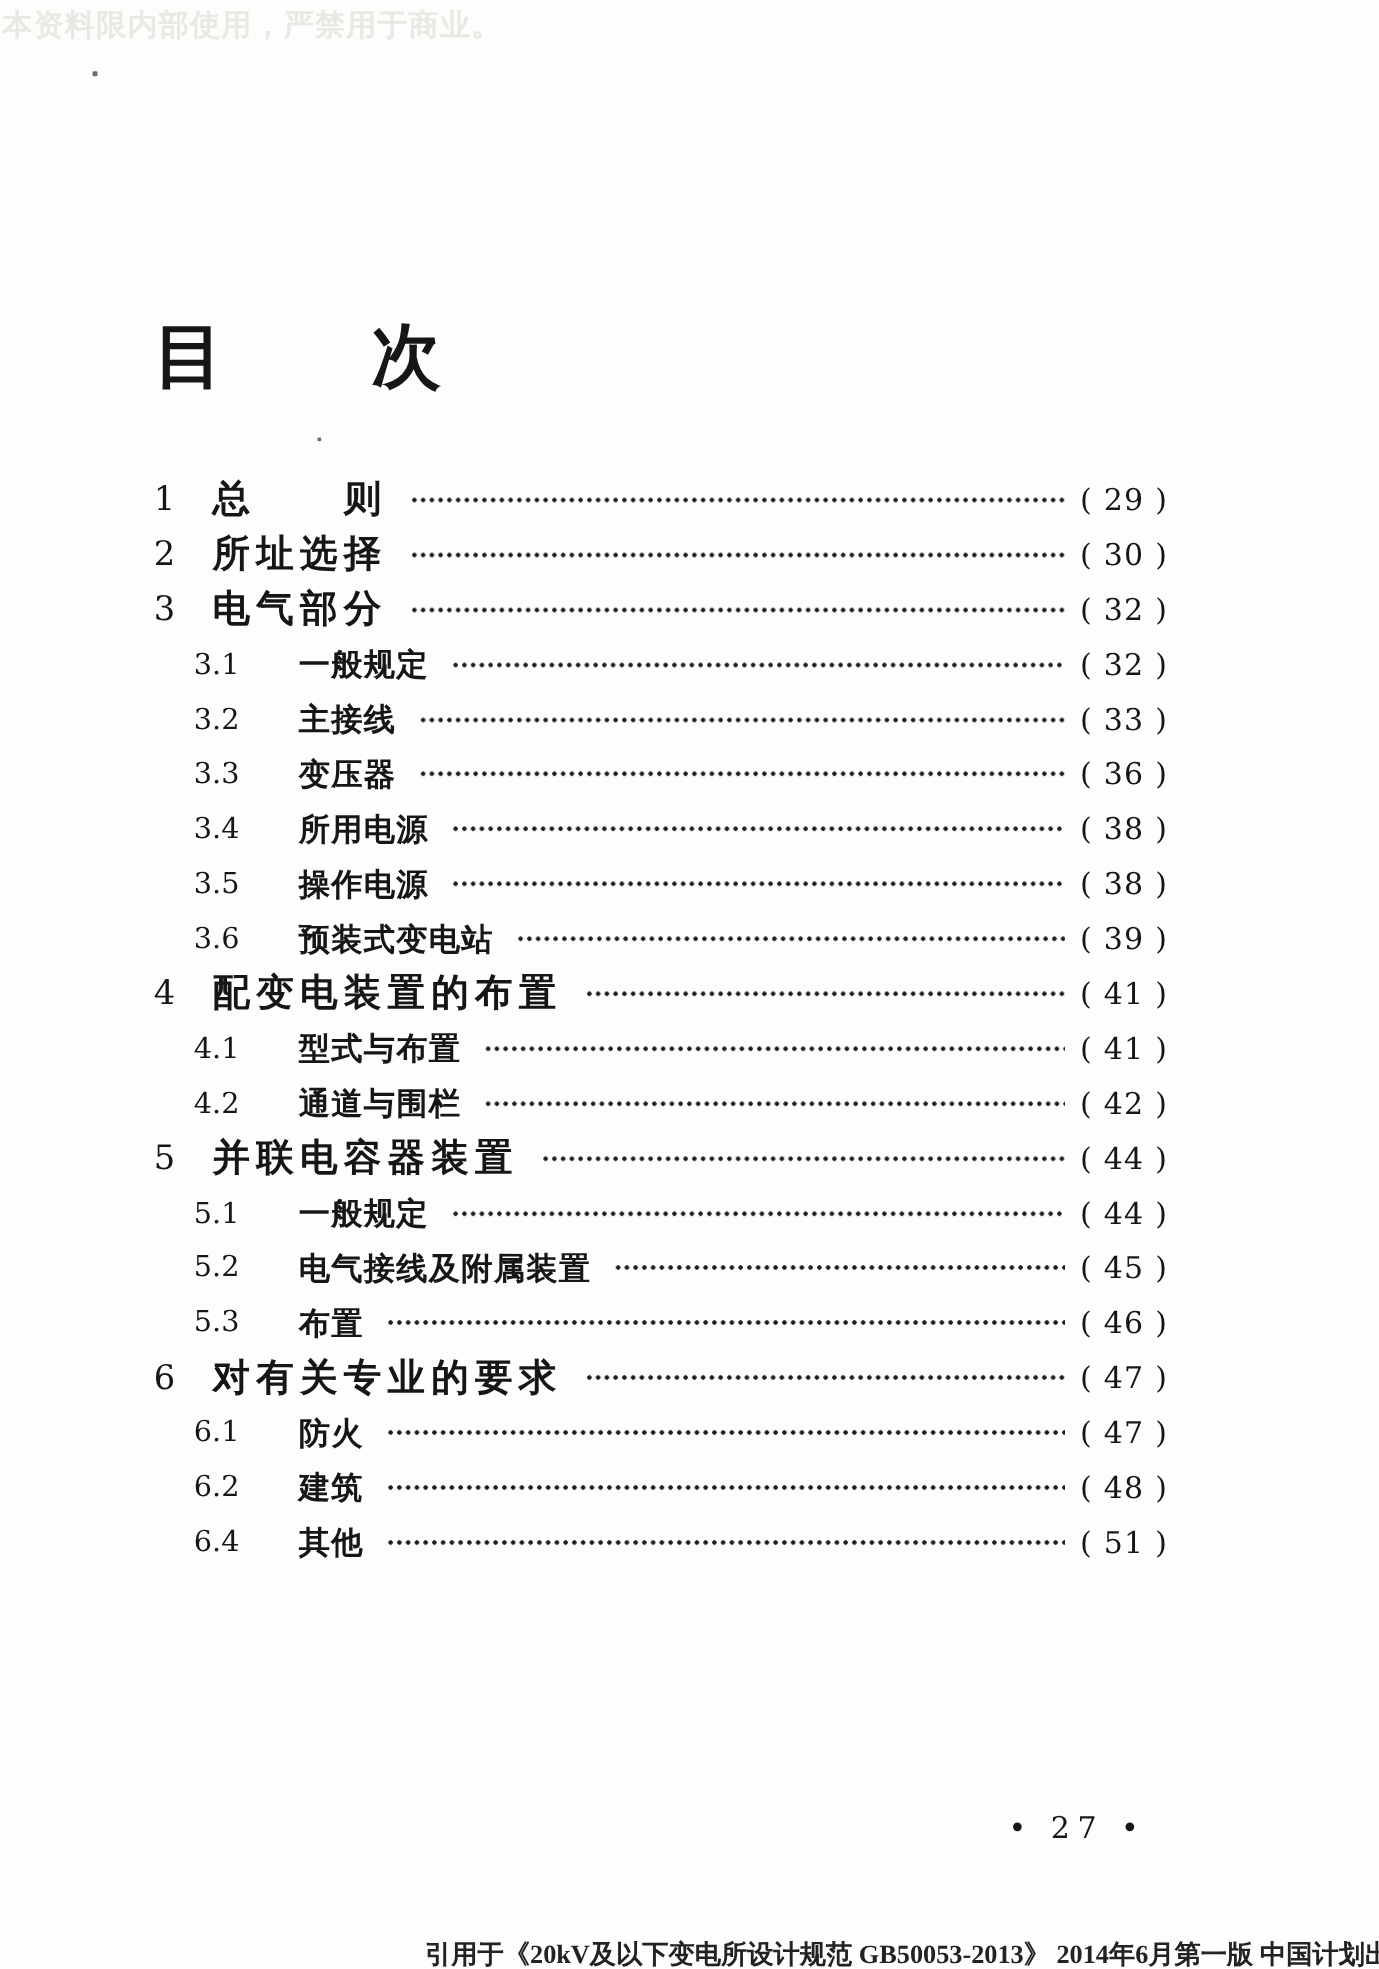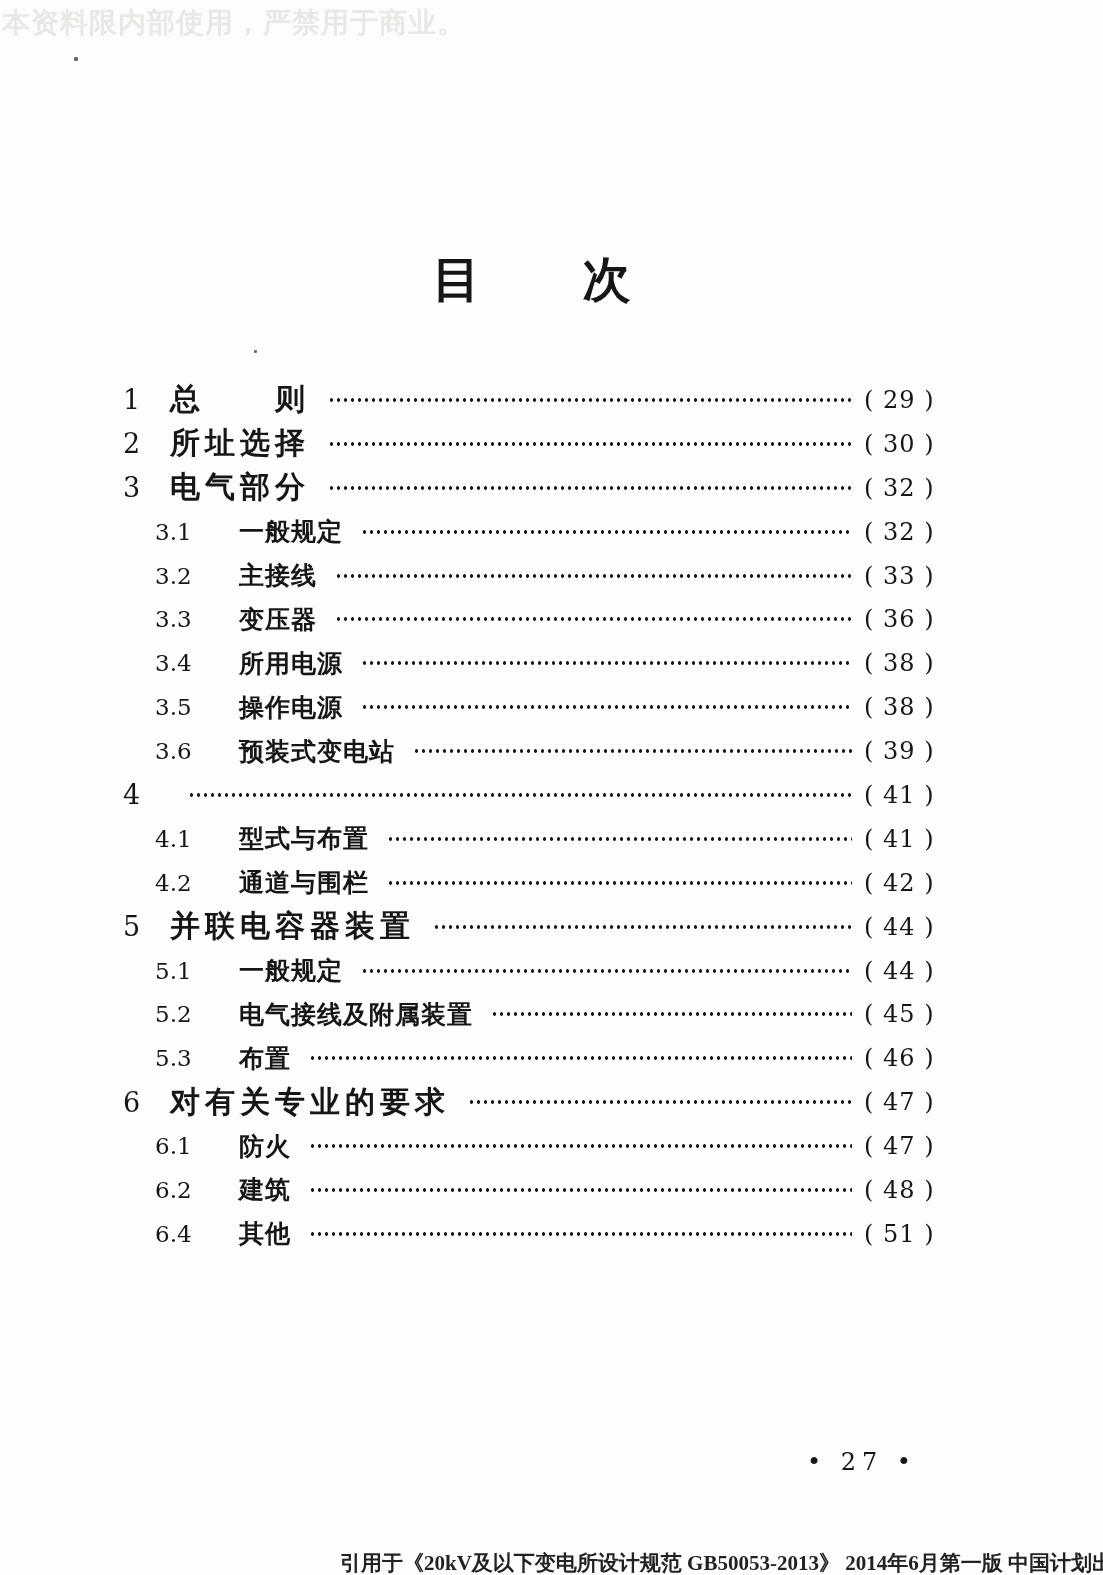--- a/index.html
+++ b/index.html
@@ -11,21 +11,21 @@
     background: #fdfdfc;
     font-family: "Liberation Serif", "DejaVu Serif", serif;
     color: #1b1b1b;
   }
 
   
   .watermark {
     position: absolute;
     left: 2px;
     top: 4px;
-    font-size: 28px;
+    font-size: 24px;
     letter-spacing: 1px;
     color: #e9e8e4;
     white-space: nowrap;
     font-weight: 600;
   }
 
   
   .speck {
     position: absolute;
     width: 4px;
@@ -35,22 +35,21 @@
   }
   .speck.s1 { left: 74px;  top: 57px;  }
   .speck.s2 { left: 254px; top: 350px; width: 3px; height: 3px; }
 
   .doc-title {
     position: absolute;
     left: 123px;
     right: 161px;
     top: 248px;
     margin: 0;
-    text-align: center;
-    font-size: 48px;
+    font-size: 56px;
     font-weight: 700;
     letter-spacing: 2px;
     color: #161616;
   }
 
   .toc {
     position: absolute;
     left: 123px;
     right: 161px;
     top: 378px;
@@ -204,20 +203,21 @@
 
   <div class="toc-row level2">
     <span class="num">3.6</span>
     <span class="label">预装式变电站</span>
     <span class="leader"></span>
     <span class="page">( 39 )</span>
   </div>
 
   <div class="toc-row level1">
     <span class="num">4</span>
+    <span class="label">配变电装置的布置</span>
     <span class="leader"></span>
     <span class="page">( 41 )</span>
   </div>
 
   <div class="toc-row level2">
     <span class="num">4.1</span>
     <span class="label">型式与布置</span>
     <span class="leader"></span>
     <span class="page">( 41 )</span>
   </div>

